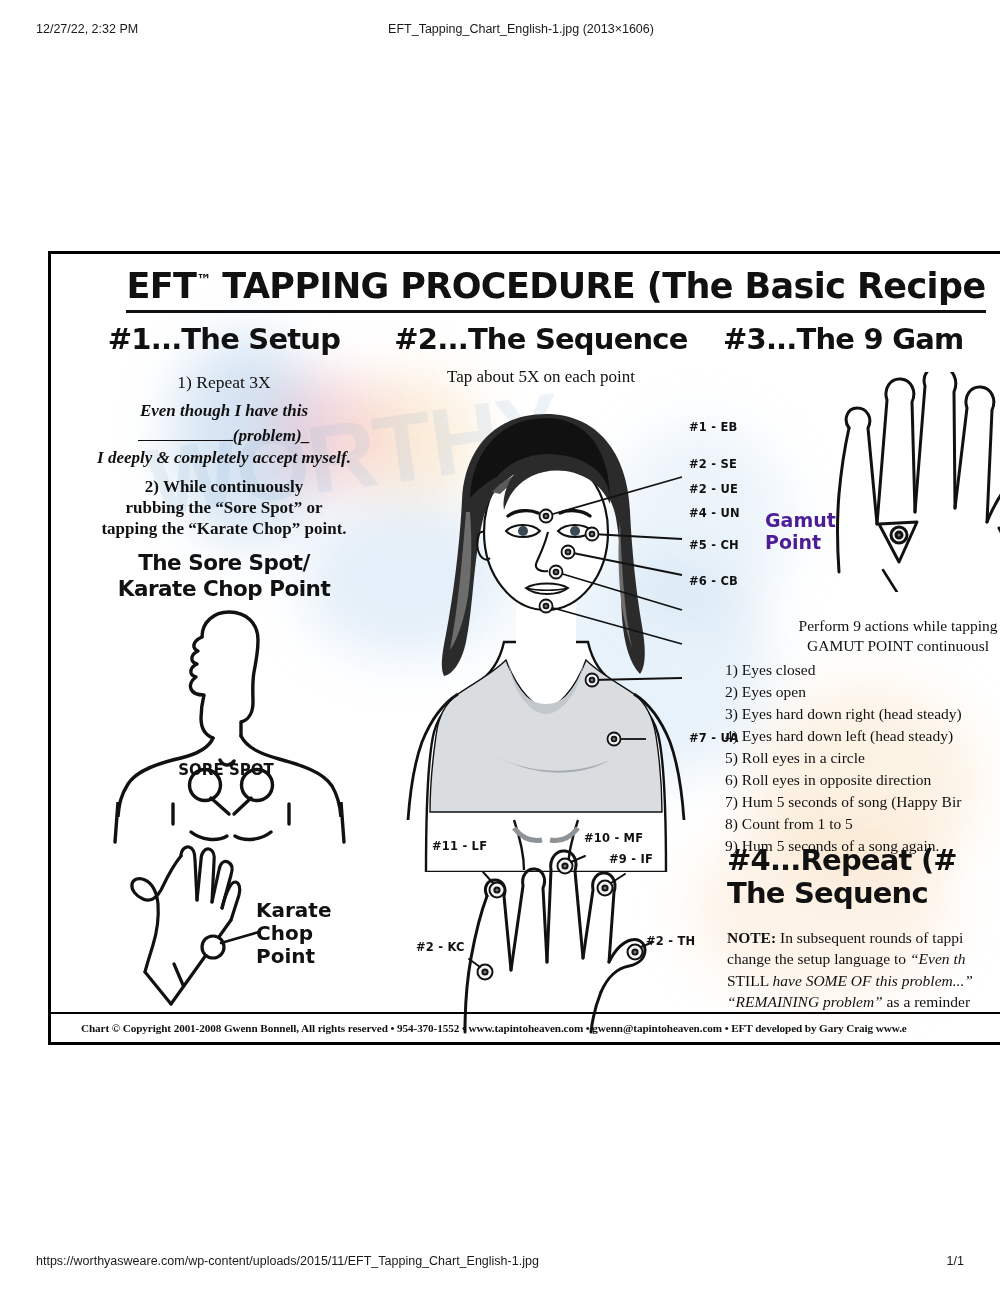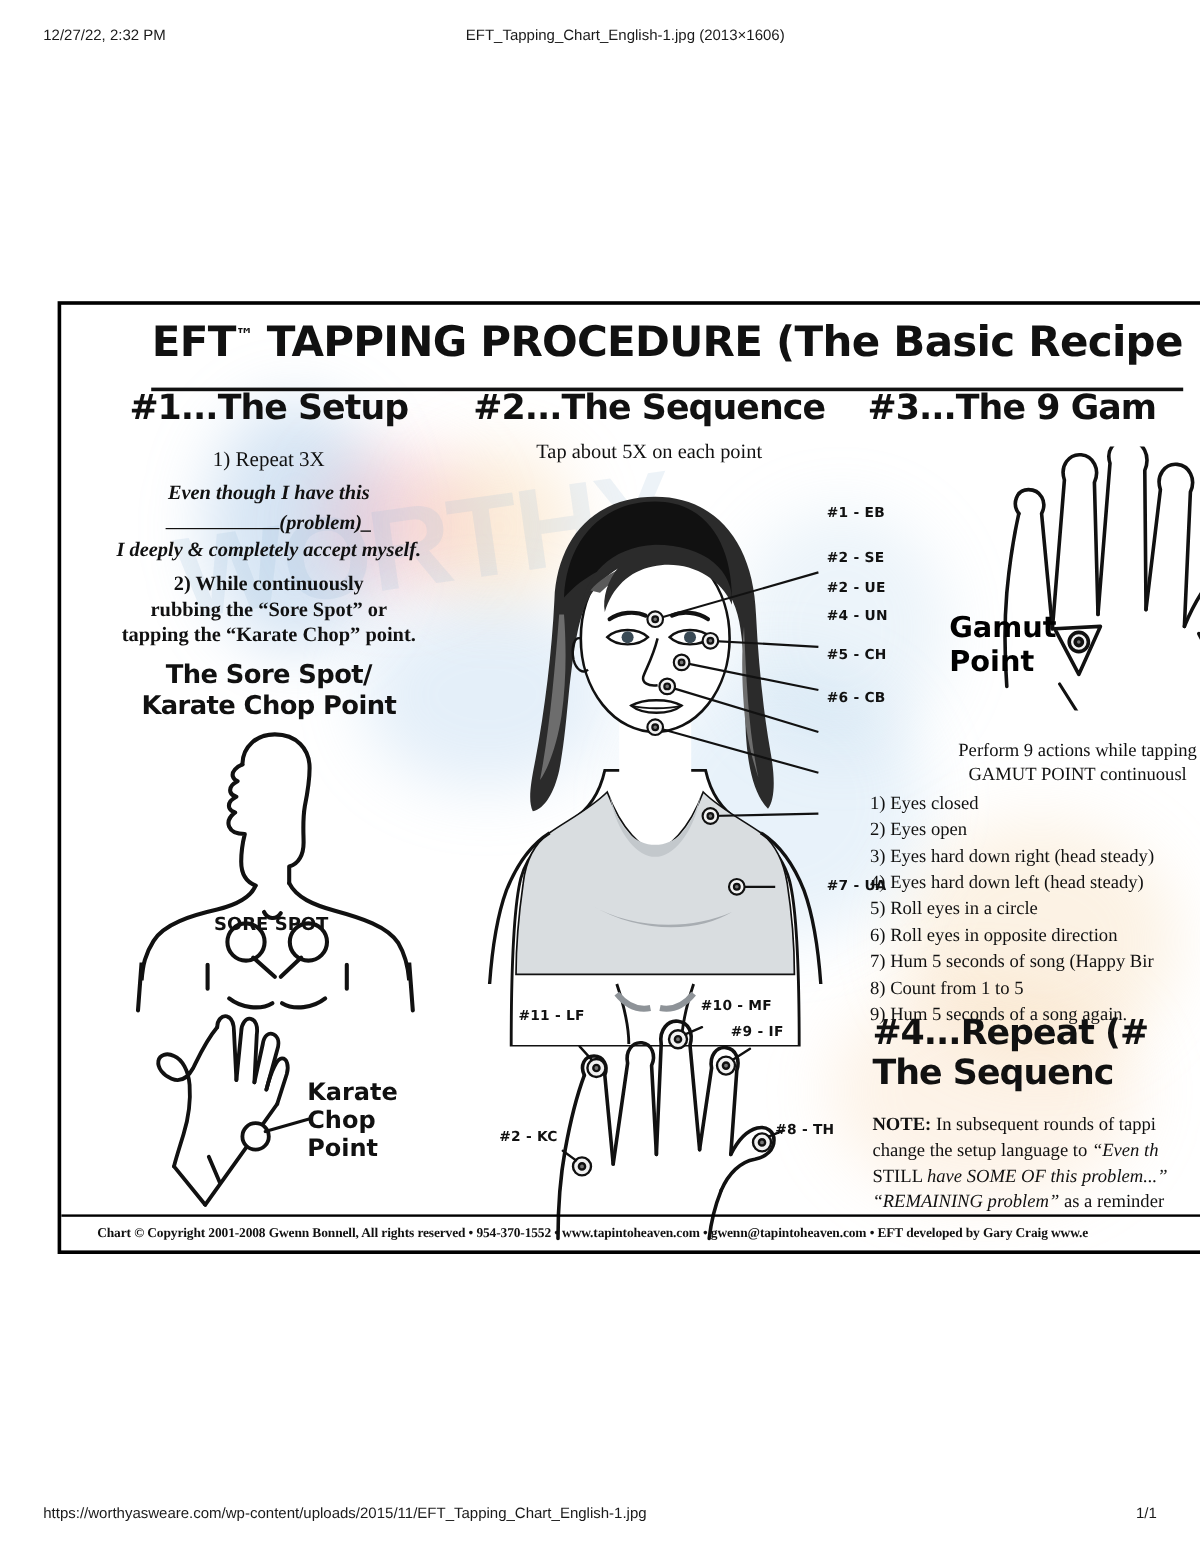--- a/index.html
+++ b/index.html
@@ -70,21 +70,21 @@
   }
 
   
   .main-title {
     position: absolute; left: 0; top: 12px; width: 1010px;
     text-align: center;
     font-family: "DejaVu Sans", sans-serif;
     font-weight: 700; font-size: 35px; letter-spacing: -0.6px;
     color: #111; white-space: nowrap;
   }
-  .main-title .u { border-bottom: 3px solid #111; padding-bottom: 17px; }
+  .main-title .u { border-bottom: 3px solid #111; padding-bottom: 4px; }
   .main-title sup { font-size: 15px; vertical-align: super; }
 
   .sect-head {
     position: absolute; top: 68px;
     font-family: "DejaVu Sans", sans-serif;
     font-weight: 700; font-size: 29px; letter-spacing: -0.8px;
     color: #111; white-space: nowrap;
   }
   #h1 { left:   8px; width: 330px; text-align: center; }
   #h2 { left: 325px; width: 330px; text-align: center; }
@@ -129,23 +129,23 @@
     font-family: "Liberation Serif", serif; font-size: 17px; color: #111;
   }
   .pt-label {
     position: absolute;
     font-family: "DejaVu Sans", sans-serif; font-weight: 700; font-size: 11.5px;
     color: #111; white-space: nowrap; letter-spacing: .2px;
   }
 
   
   .gamut-label {
-    position: absolute; left: 740px; top: 255px;
-    font-family: "DejaVu Sans", sans-serif; font-weight: 700; font-size: 24px;
-    line-height: 1.18; color: #000000;
+    position: absolute; left: 714px; top: 255px;
+    font-family: "DejaVu Sans", sans-serif; font-weight: 700; font-size: 19px;
+    line-height: 1.18; color: #4c1d95;
   }
   .g-intro {
     position: absolute; left: 672px; top: 362px; width: 350px;
     font-family: "Liberation Serif", serif; font-size: 15.5px; color: #111;
     text-align: center; line-height: 1.26; white-space: nowrap;
   }
   .g-list {
     position: absolute; left: 674px; top: 405px; width: 350px;
     font-family: "Liberation Serif", serif; font-size: 15.5px; color: #111;
     line-height: 1.42; list-style: none;
@@ -395,21 +395,21 @@
           <path d="M132 16 L146 10"></path>
           <path d="M54 37 L44 26"></path>
           <path d="M41 121 L30 113"></path>
         </g>
       </svg>
     </div>
 
     <div class="pt-label" style="left:533px; top:577px;">#10 - MF</div>
     <div class="pt-label" style="left:558px; top:598px;">#9 - IF</div>
     <div class="pt-label" style="left:381px; top:585px;">#11 - LF</div>
-    <div class="pt-label" style="left:595px; top:680px;">#8 - TH</div>
+    <div class="pt-label" style="left:595px; top:680px;">#2 - TH</div>
     <div class="pt-label" style="left:365px; top:686px;">#2 - KC</div>
 
     <div class="art" style="left:770px; top:118px;">
       <svg width="230" height="220" viewBox="0 0 230 220" fill="none" stroke="#111" stroke-width="3" stroke-linecap="round" stroke-linejoin="round">
 
         <path d="M28 56 C22 48 26 36 36 36 C46 36 52 46 47 56 L56 152"></path>
 
         <path d="M56 152 L66 28 C62 16 70 6 80 7 C90 8 96 19 91 30 L94 140"></path>
 
         <path d="M94 140 L104 14 C100 2 110 -8 120 -6 C132 -4 138 8 133 20 L134 136"></path>

